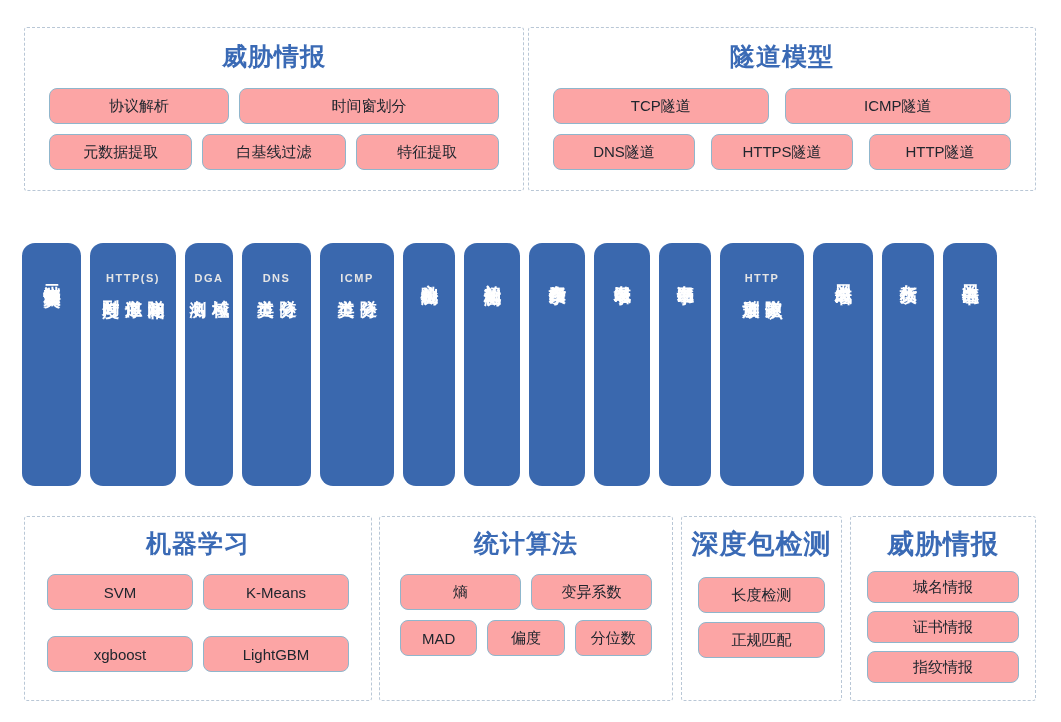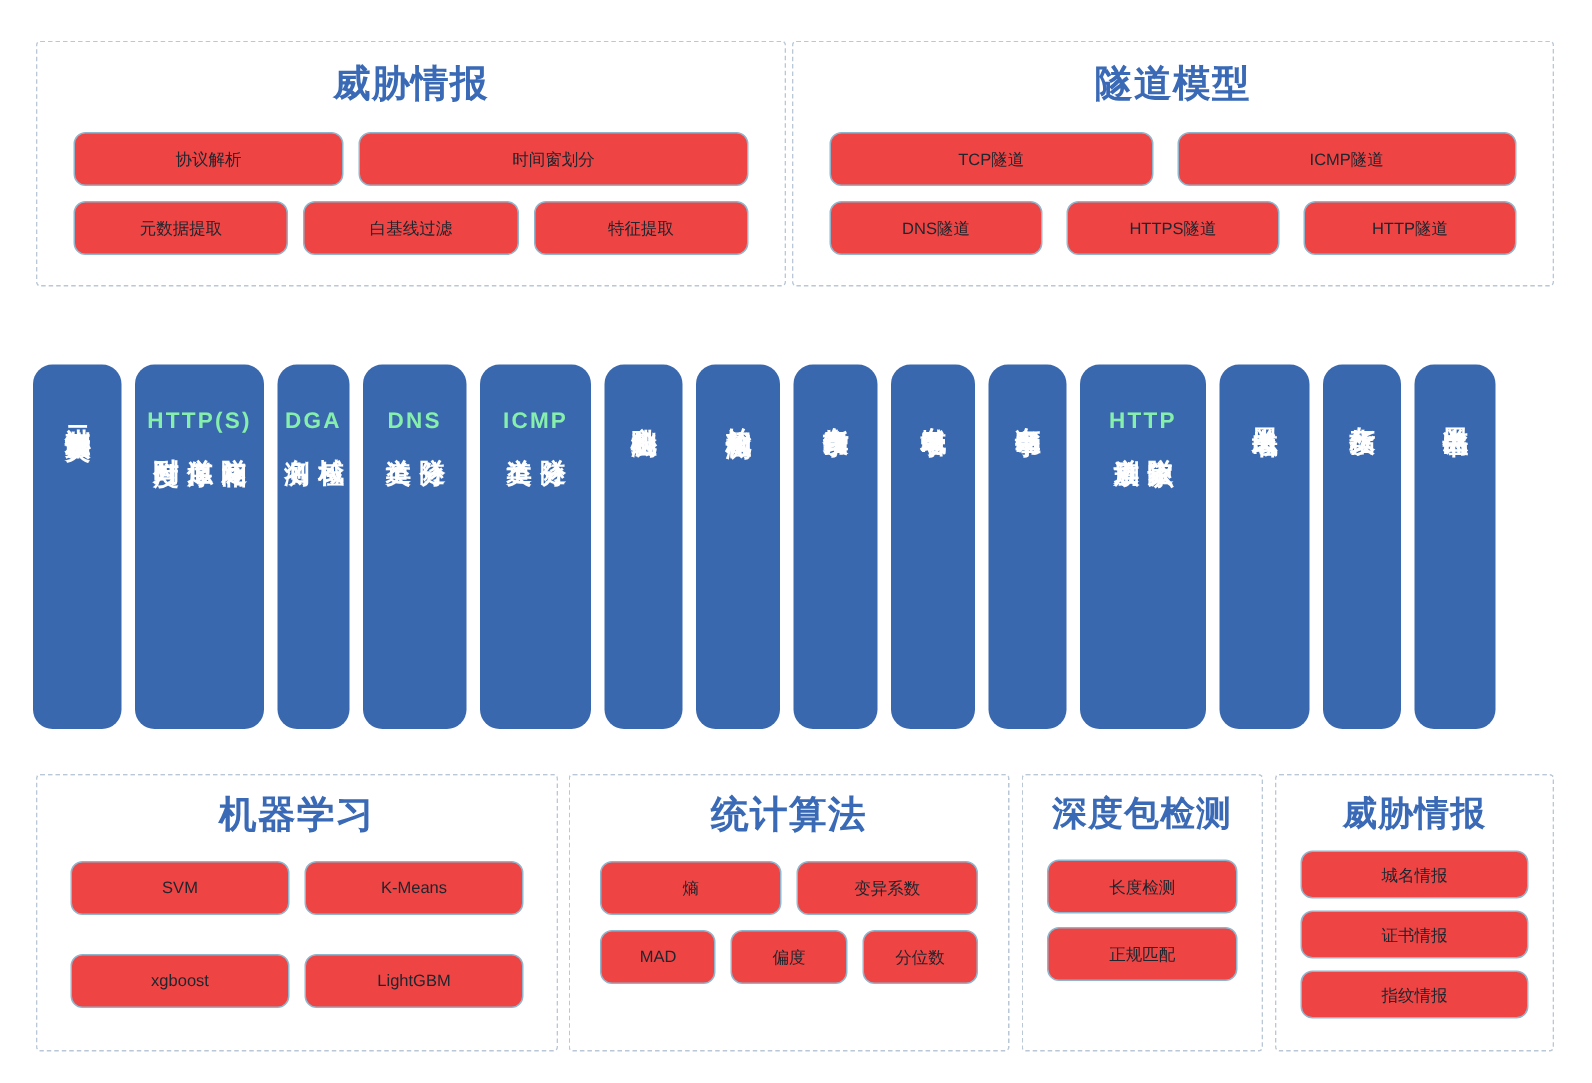--- a/index.html
+++ b/index.html
@@ -29,23 +29,23 @@
     text-align: center;
     letter-spacing: 1px;
     font-size: 25px;
     line-height: 1;
   }
 
   
   .chip {
     border: 1.4px solid #8fb6cc;
     border-radius: 8px;
-    background: #ef4444;
+    background: #fca5a5;
     color: #20262e;
-    font-size: 11px;
+    font-size: 15px;
     display: flex;
     align-items: center;
     justify-content: center;
     box-sizing: border-box;
     height: 36px;
   }
 
   .chip-row {
     display: flex;
     gap: 10px;
@@ -110,23 +110,23 @@
     letter-spacing: 1px;
     white-space: nowrap;
   }
   
   .col-inner {
     display: flex;
     flex-direction: column;
     align-items: center;
   }
   .latin-head {
-    color: #86efac;
+    color: #e5e5e5;
     font-weight: bold;
-    font-size: 15px;
+    font-size: 11px;
     letter-spacing: 1.5px;
     line-height: 1.3;
     white-space: nowrap;
     margin-bottom: 1px;
   }
 
   
   #panel-ml   { left: 24px;  top: 516px; width: 348px; height: 185px; }
   #panel-stat { left: 379px; top: 516px; width: 294px; height: 185px; }
   #panel-dpi  { left: 681px; top: 516px; width: 161px; height: 185px; }
@@ -135,21 +135,21 @@
   #panel-ml .panel-title, #panel-stat .panel-title { margin-top: 14px; }
   #panel-ml .chip-row  { margin: 0 22px; }
   #panel-ml .row1 { margin-top: 18px; }
   #panel-ml .row2 { margin-top: 26px; }
 
   #panel-stat .chip-row { margin: 0 20px; }
   #panel-stat .row1 { margin-top: 18px; }
   #panel-stat .row2 { margin-top: 10px; }
 
   #panel-dpi .panel-title, #panel-ti .panel-title {
-    margin-top: 14px; font-size: 23px;
+    margin-top: 14px; font-size: 27px;
   }
   #panel-dpi .stack, #panel-ti .stack {
     display: flex; flex-direction: column; gap: 9px;
   }
   #panel-dpi .stack { margin: 19px 16px 0 16px; }
   #panel-ti .stack  { margin: 13px 16px 0 16px; gap: 8px; }
   #panel-ti .chip   { height: 32px; }
 
   .f1 { flex: 1; }
   .f145 { flex: 1.45; }

